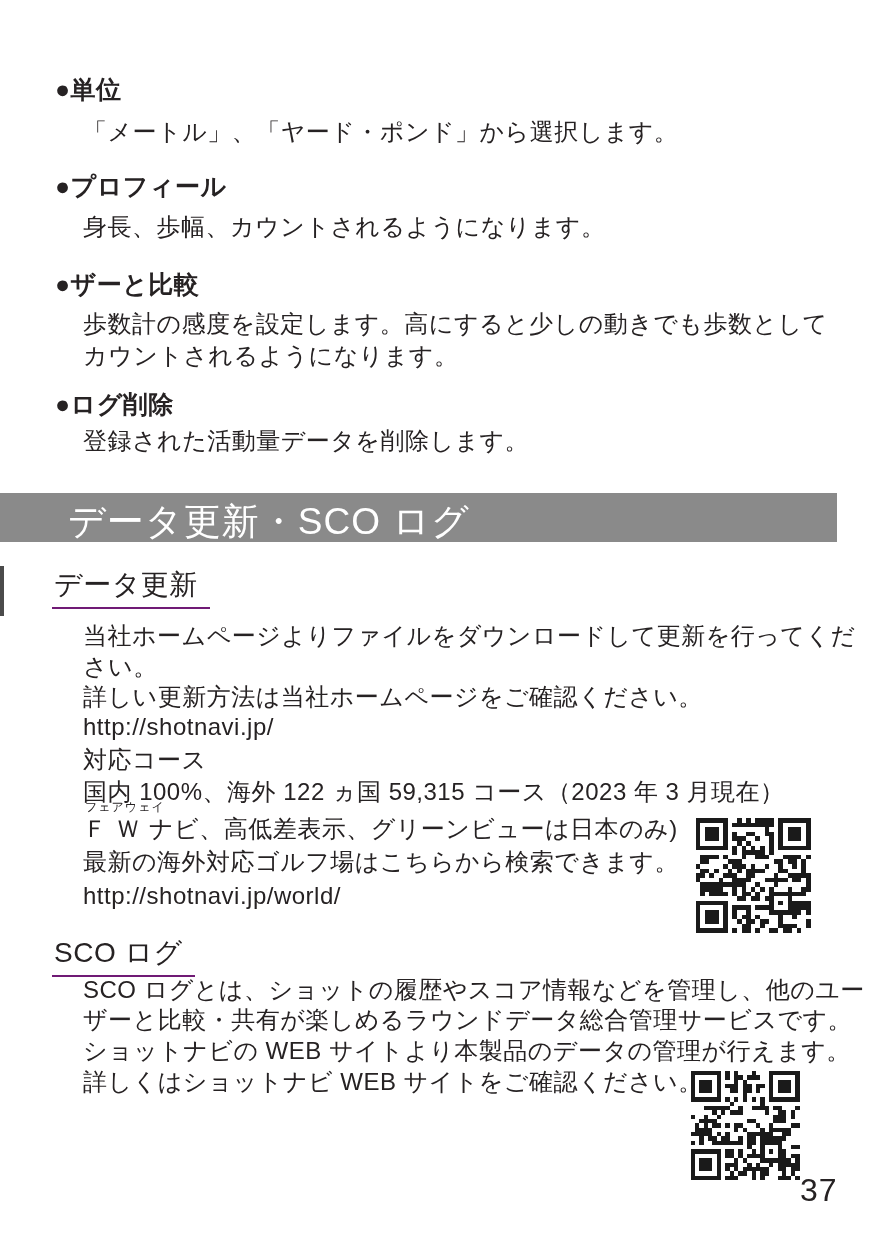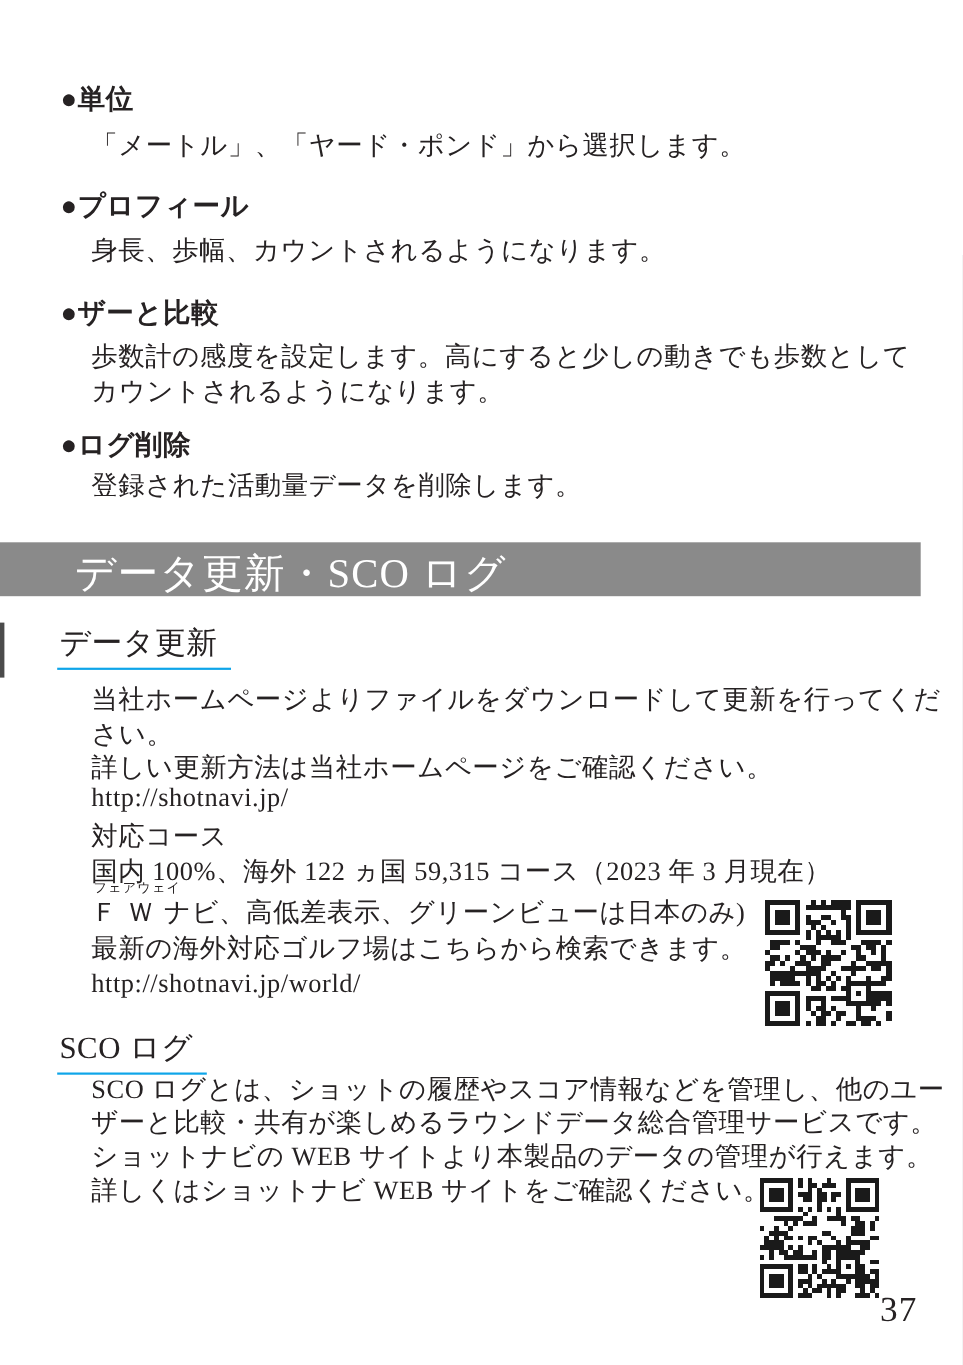--- a/index.html
+++ b/index.html
@@ -1,21 +1,21 @@
 <!DOCTYPE html>
 <html><head>
 <meta charset="utf-8">
 <style>
   html,body{margin:0;padding:0;background:#e9e9e9;}
   .page{
     position:relative;
     width:875px;height:1241px;
     margin:0 auto;
     background:#ffffff;
-    font-family:Liberation Serif, serif;
+    font-family:Liberation Sans, sans-serif;
     color:#262223;
     overflow:hidden;
   }
   .bullet-title{
     position:absolute;left:55px;
     font-size:25px;font-weight:bold;
     white-space:nowrap;letter-spacing:.5px;
   }
   .body-line{
     position:absolute;left:83px;
@@ -32,21 +32,21 @@
     color:#ffffff;font-size:37px;font-weight:500;
     white-space:nowrap;letter-spacing:1px;
   }
   .side-tab{
     position:absolute;left:0;top:566px;
     width:4px;height:50px;background:#4b4b4b;
   }
   .section-heading{
     position:absolute;left:52px;
     font-size:28px;font-weight:500;
-    border-bottom:2px solid #0ea5e9;
+    border-bottom:2px solid #701a75;
     padding:0 12px 3px 2px;
     white-space:nowrap;letter-spacing:.5px;
   }
   .fw-line{
     position:absolute;left:83px;top:813px;
     font-size:24px;white-space:nowrap;letter-spacing:.5px;
   }
   .fw-ruby{
     position:absolute;left:2px;top:-14px;
     font-size:12px;letter-spacing:1px;white-space:nowrap;

